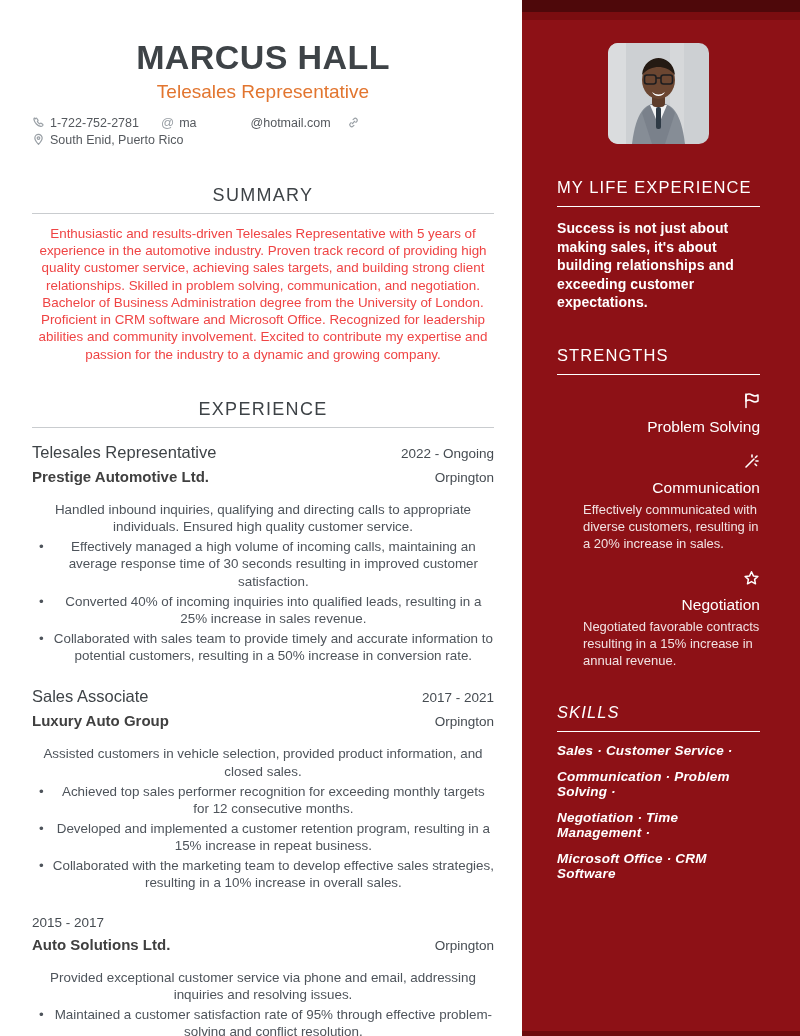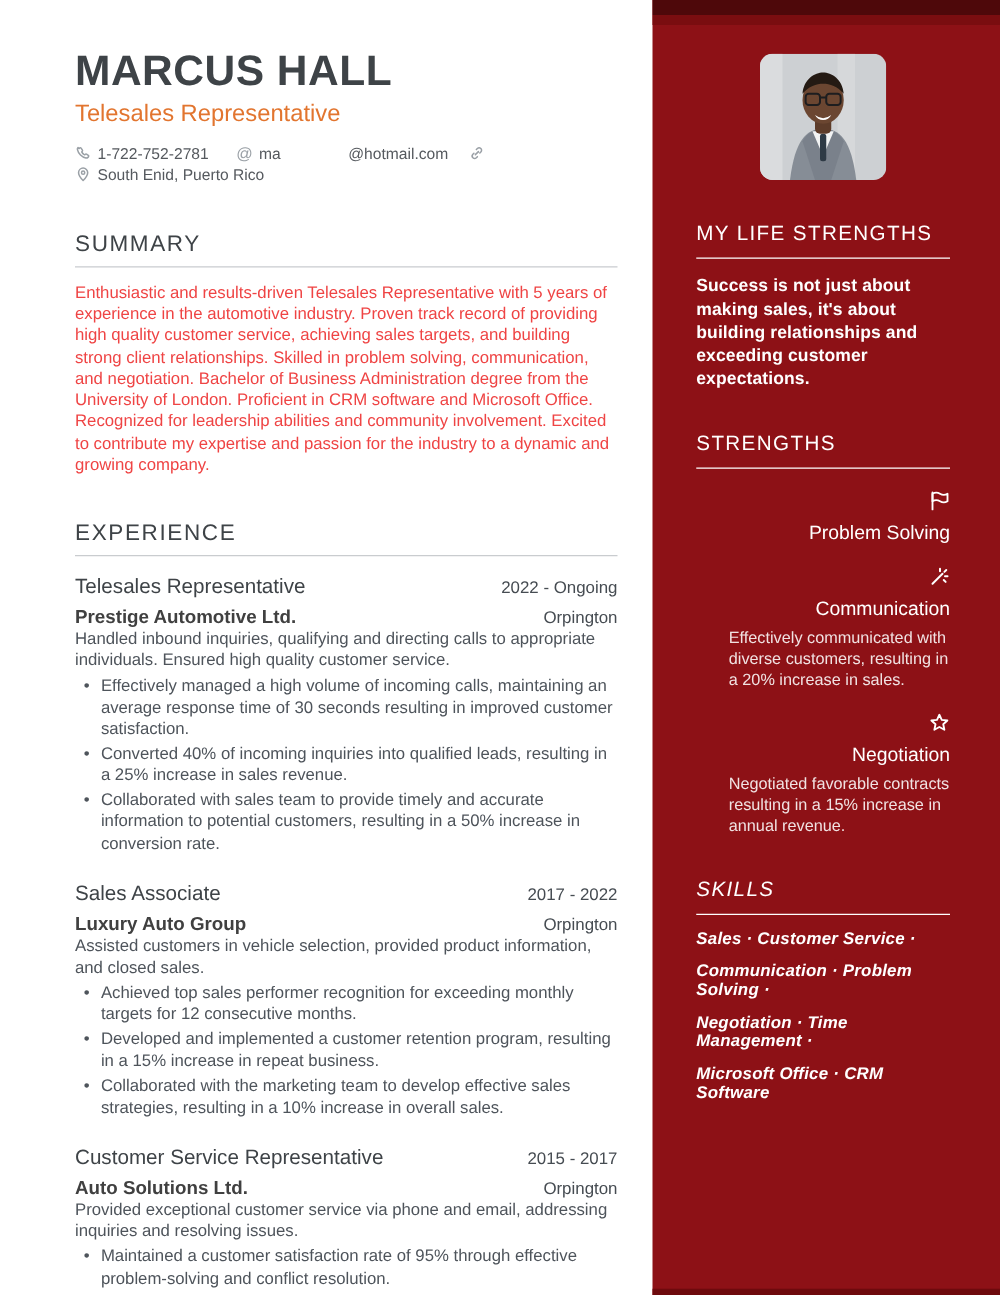--- a/index.html
+++ b/index.html
@@ -1,21 +1,21 @@
 <!DOCTYPE html>
 <html><head>
 <meta charset="utf-8">
 <style>
   * { margin:0; padding:0; box-sizing:border-box; }
   html,body { width:800px; }
   body { font-family:"Liberation Sans", sans-serif; background:#ffffff; }
   .page { display:flex; width:800px; height:1036px; overflow:hidden; background:#ffffff; }
 
   
-  .main { width:522px; padding:40px 28px 0 60px; }
+  .main { width:522px; padding:40px 28px 0 32px;text-align:center; }
 
   .name { font-size:34px; font-weight:600; letter-spacing:.4px; color:#3e4347; line-height:1.05; }
   .job-title-header { font-size:19px; font-weight:500; color:#e2752f; margin-top:5px; }
 
   .contact { margin-top:13px; font-size:12.5px; color:#55595e; }
   .contact-row { display:flex; align-items:center; gap:6px; margin-top:3px; flex-wrap:wrap; }
   .contact-item { display:flex; align-items:center; gap:5px; }
   .contact-item + .contact-item { margin-left:16px; }
   .c-icon { width:13px; height:13px; color:#9aa0a6; flex:0 0 auto; }
   .at-glyph { font-size:13px; color:#9aa0a6; line-height:1; }
@@ -30,21 +30,21 @@
 
   .experience-section { margin-top:36px; }
   .job { margin-top:15px; }
   .job + .job { margin-top:23px; }
   .job-head { display:flex; justify-content:space-between; align-items:baseline; }
   .job-title { font-size:16.5px; font-weight:500; color:#3e4347; }
   .job-dates { font-size:13.5px; color:#464c52; white-space:nowrap; }
   .job-sub { display:flex; justify-content:space-between; align-items:baseline; margin-top:6px; }
   .job-company { font-size:15px; font-weight:700; color:#404040; }
   .job-location { font-size:13.5px; color:#464c52; }
-  .job-desc { margin-top:0; font-size:13.4px; line-height:1.28; color:#4e545b; }
+  .job-desc { margin-top:16px; font-size:13.4px; line-height:1.28; color:#4e545b; }
   .bullets { margin-top:2px; }
   .bullet { display:flex; gap:9px; font-size:13.4px; line-height:1.28; color:#4e545b; margin-top:3px; }
   .bullet-marker { flex:0 0 auto; padding-left:7px; color:#4e545b; }
 
   
   .sidebar { position:relative; width:278px; background:#8d1116; color:#ffffff; padding:0 40px 0 35px; }
   .sidebar-top-band { position:absolute; top:0; left:0; right:0; height:20px;
       background:linear-gradient(#4e080a 0, #4e080a 12px, #7a0d10 12px, #7a0d10 20px); }
   .sidebar-bottom-band { position:absolute; bottom:0; left:0; right:0; height:5px; background:#6e0a0d; }
 
@@ -139,21 +139,21 @@
           <div class="bullet">
               <span class="bullet-marker">•</span>
               <span>Collaborated with sales team to provide timely and accurate information to potential customers, resulting in a 50% increase in conversion rate.</span>
             </div>
         </div>
       </div>
 
       <div class="job">
         <div class="job-head">
           <span class="job-title">Sales Associate</span>
-          <span class="job-dates">2017 - 2022</span>
+          <span class="job-dates">2017 - 2021</span>
         </div>
         <div class="job-sub">
           <span class="job-company">Luxury Auto Group</span>
           <span class="job-location">Orpington</span>
         </div>
         <div class="job-desc">Assisted customers in vehicle selection, provided product information, and closed sales.</div>
         <div class="bullets">
           <div class="bullet">
               <span class="bullet-marker">•</span>
               <span>Achieved top sales performer recognition for exceeding monthly targets for 12 consecutive months.</span>
@@ -164,21 +164,20 @@
             </div>
           <div class="bullet">
               <span class="bullet-marker">•</span>
               <span>Collaborated with the marketing team to develop effective sales strategies, resulting in a 10% increase in overall sales.</span>
             </div>
         </div>
       </div>
 
       <div class="job">
         <div class="job-head">
-          <span class="job-title">Customer Service Representative</span>
           <span class="job-dates">2015 - 2017</span>
         </div>
         <div class="job-sub">
           <span class="job-company">Auto Solutions Ltd.</span>
           <span class="job-location">Orpington</span>
         </div>
         <div class="job-desc">Provided exceptional customer service via phone and email, addressing inquiries and resolving issues.</div>
         <div class="bullets">
           <div class="bullet">
               <span class="bullet-marker">•</span>
@@ -205,21 +204,21 @@
       <rect x="44" y="50" width="13" height="14" rx="4" fill="#5d3c2a"></rect>
       <ellipse cx="50.5" cy="37" rx="16.5" ry="19" fill="#6b4631"></ellipse>
       <path d="M34 32 C35 20 44 15 50.5 15 C57 15 66 20 67 32 C62 26 56 24 50.5 24 C45 24 39 26 34 32 Z" fill="#241a13"></path>
       <rect x="36.5" y="32" width="11.5" height="9" rx="2.5" fill="none" stroke="#1d1d1f" stroke-width="1.6"></rect>
       <rect x="53" y="32" width="11.5" height="9" rx="2.5" fill="none" stroke="#1d1d1f" stroke-width="1.6"></rect>
       <line x1="48" y1="35" x2="53" y2="35" stroke="#1d1d1f" stroke-width="1.6"></line>
       <path d="M44 49 Q50.5 54 57 49 Q55 53 50.5 53 Q46 53 44 49 Z" fill="#ffffff"></path>
     </svg>
 
     <div>
-      <div class="side-h2">MY LIFE STRENGTHS</div>
+      <div class="side-h2">MY LIFE EXPERIENCE</div>
       <div class="side-rule"></div>
       <div class="philosophy-text">Success is not just about making sales, it's about building relationships and exceeding customer expectations.</div>
     </div>
 
     <div>
       <div class="side-h2">STRENGTHS</div>
       <div class="side-rule"></div>
 
       <div class="strength">
         <div class="strength-head">

